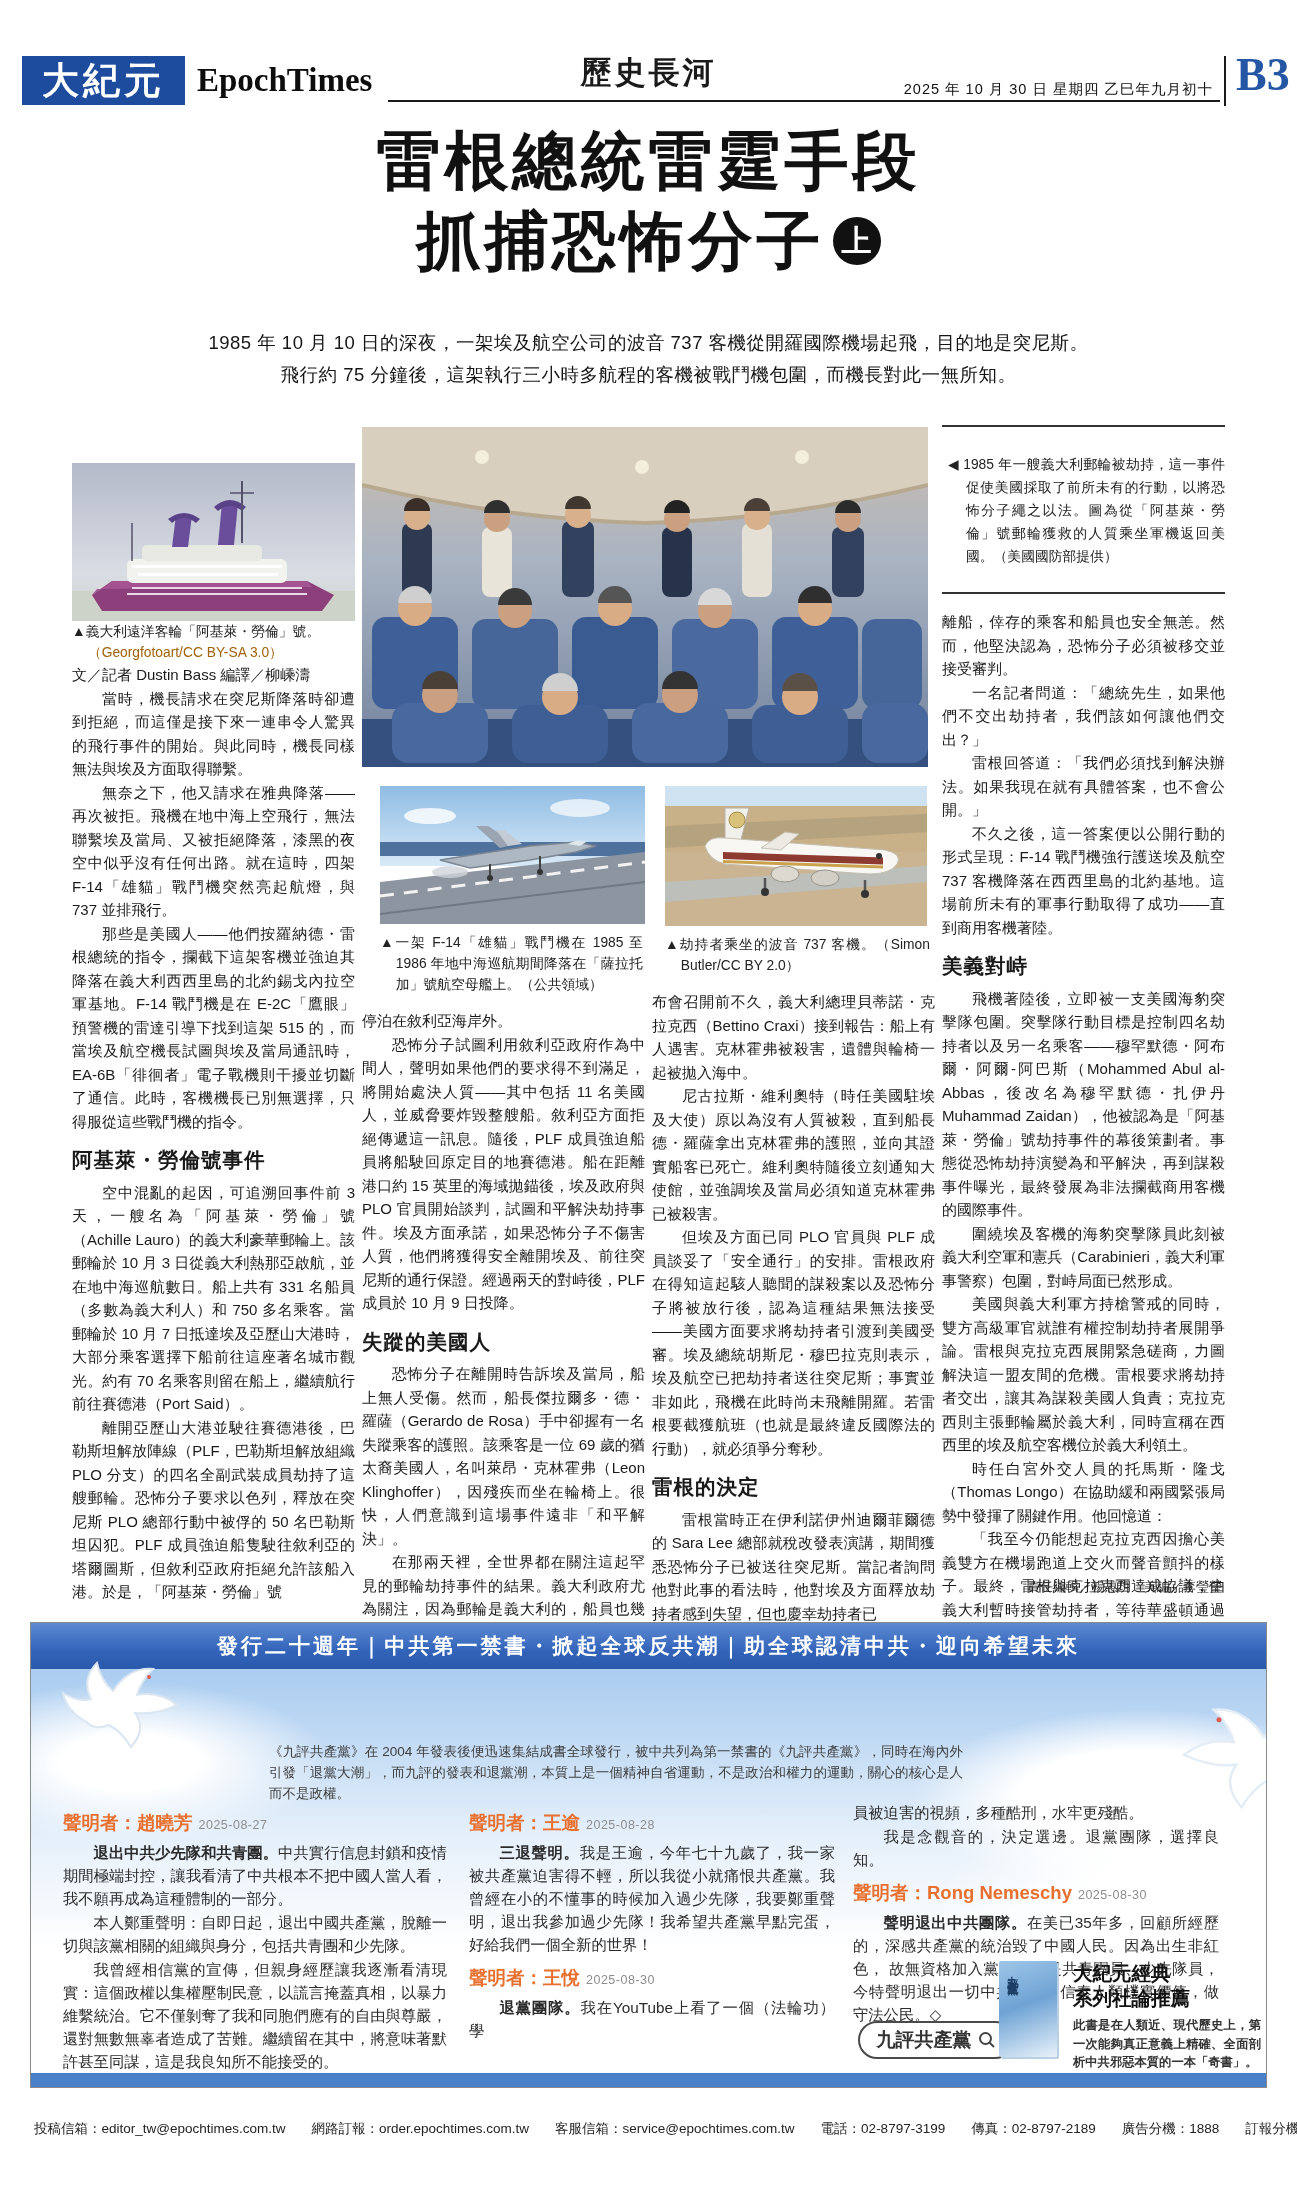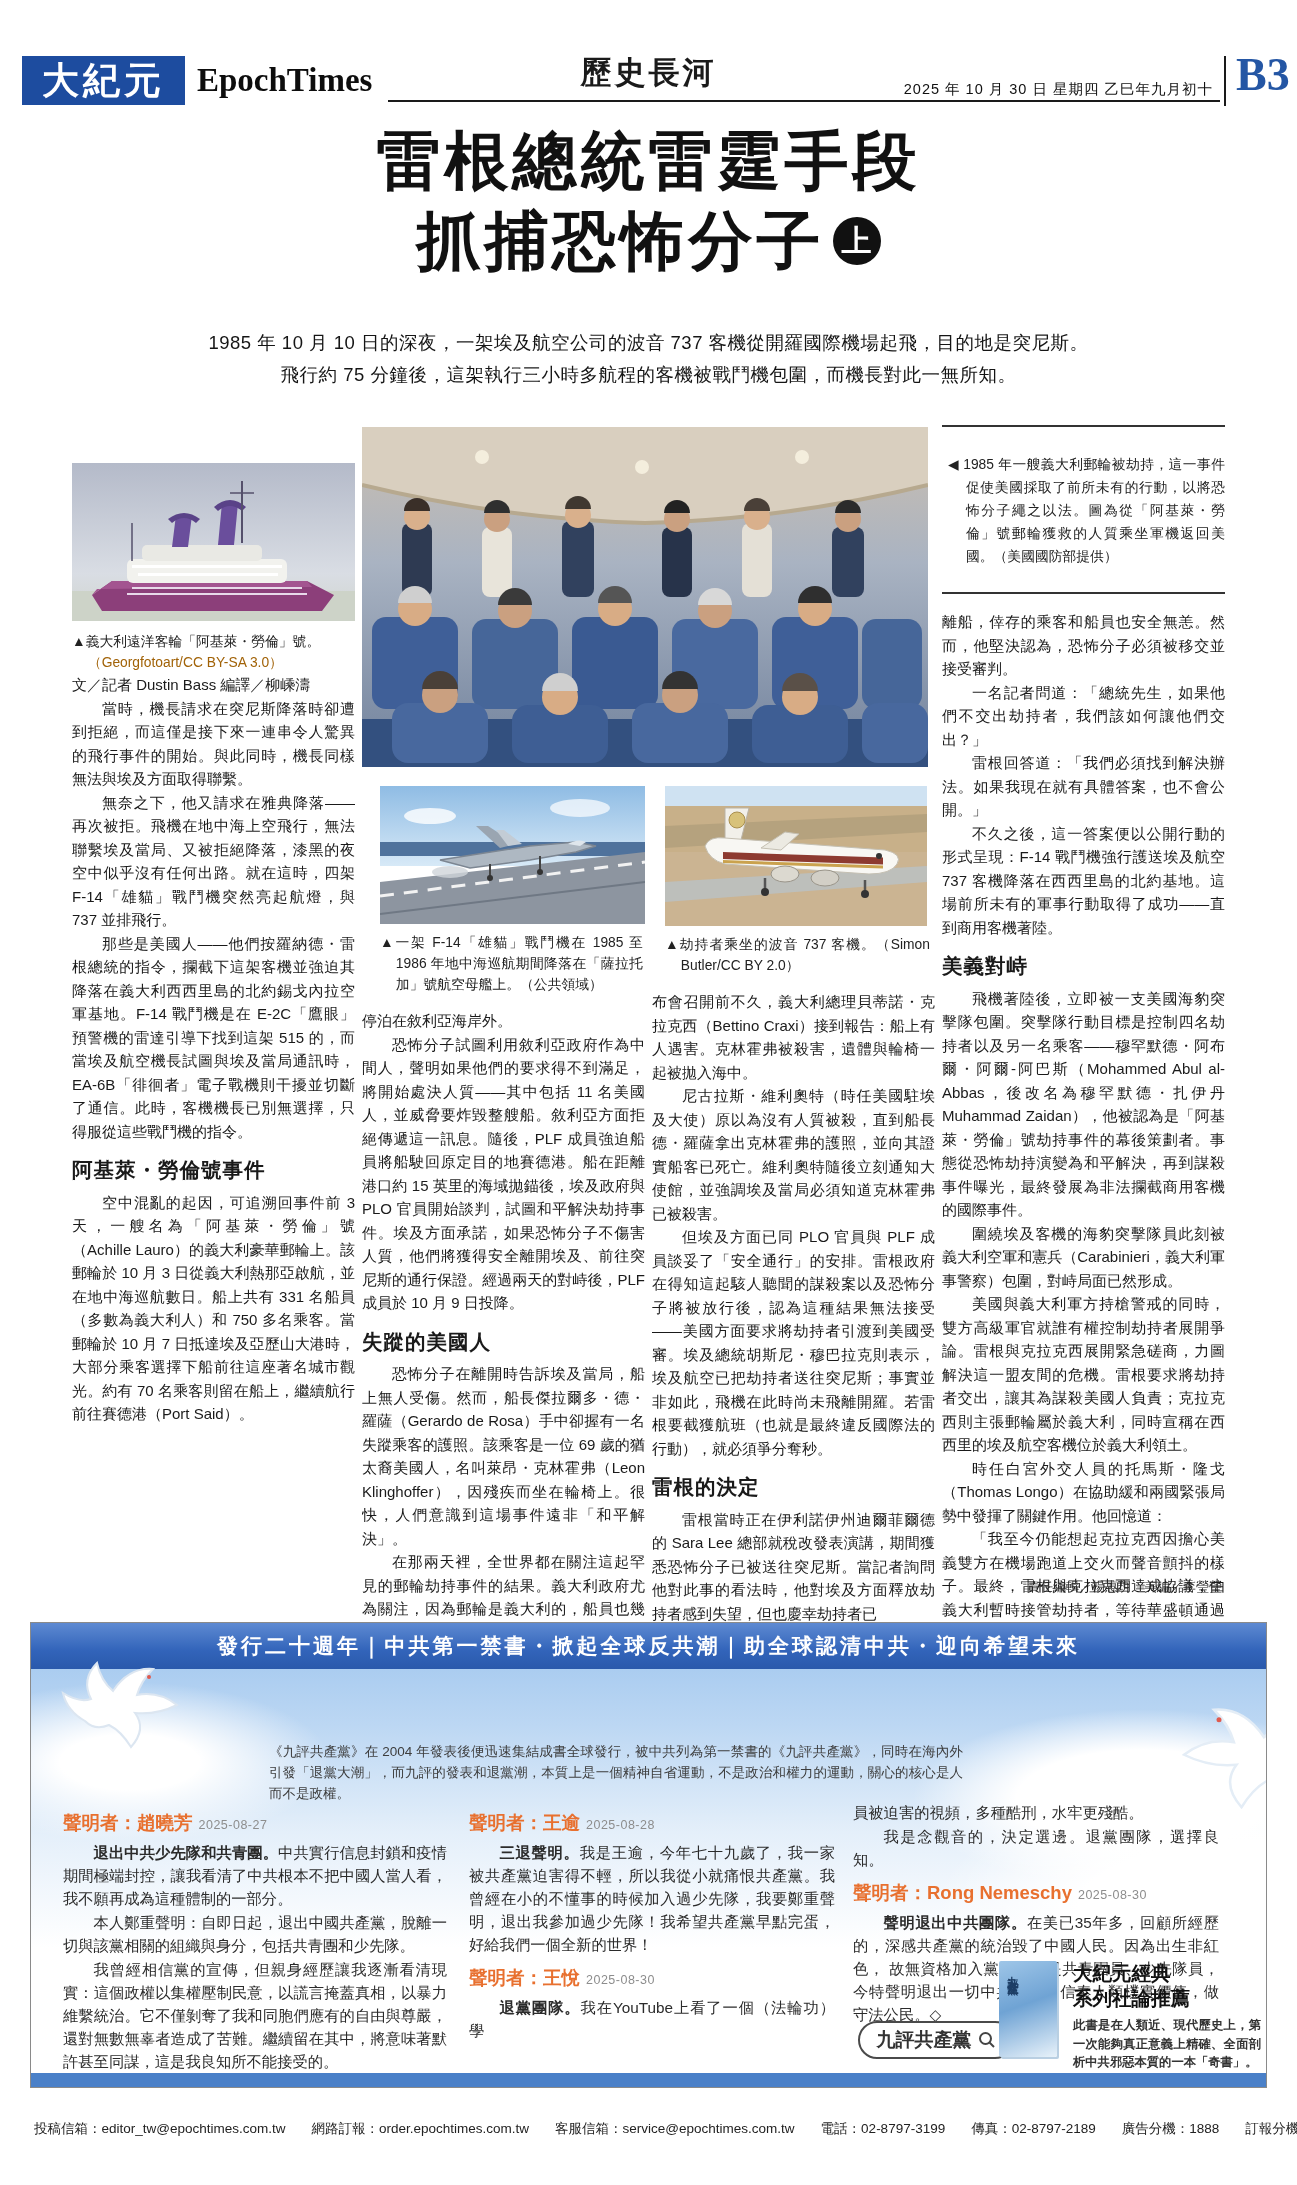--- a/index.html
+++ b/index.html
@@ -197,30 +197,31 @@
         <g fill="#ffffff">
             <rect x="60" y="102" width="150" height="3"></rect>
             <rect x="66" y="110" width="140" height="3"></rect>
           </g>
         <g fill="#e8d9ea">
             <rect x="60" y="124" width="170" height="2"></rect>
             <rect x="55" y="130" width="180" height="2"></rect>
           </g>
       </svg>
     </div>
-    <div style="margin-top:10px;">
+    <div style="margin-top:0;">
       <div class="cap">▲義大利遠洋客輪「阿基萊・勞倫」號。</div>
       <div class="cap-credit">（Georgfotoart/CC BY-SA 3.0）</div>
     </div>
     <p class="byline">文／記者 Dustin Bass 編譯／柳嵊濤</p>
     <p>當時，機長請求在突尼斯降落時卻遭到拒絕，而這僅是接下來一連串令人驚異的飛行事件的開始。與此同時，機長同樣無法與埃及方面取得聯繫。</p>
     <p>無奈之下，他又請求在雅典降落——再次被拒。飛機在地中海上空飛行，無法聯繫埃及當局、又被拒絕降落，漆黑的夜空中似乎沒有任何出路。就在這時，四架 F-14「雄貓」戰鬥機突然亮起航燈，與 737 並排飛行。</p>
     <p>那些是美國人——他們按羅納德・雷根總統的指令，攔截下這架客機並強迫其降落在義大利西西里島的北約錫戈內拉空軍基地。F-14 戰鬥機是在 E-2C「鷹眼」預警機的雷達引導下找到這架 515 的，而當埃及航空機長試圖與埃及當局通訊時，EA-6B「徘徊者」電子戰機則干擾並切斷了通信。此時，客機機長已別無選擇，只得服從這些戰鬥機的指令。</p>
     <h3>阿基萊・勞倫號事件</h3>
     <p>空中混亂的起因，可追溯回事件前 3 天，一艘名為「阿基萊・勞倫」號（Achille Lauro）的義大利豪華郵輪上。該郵輪於 10 月 3 日從義大利熱那亞啟航，並在地中海巡航數日。船上共有 331 名船員（多數為義大利人）和 750 多名乘客。當郵輪於 10 月 7 日抵達埃及亞歷山大港時，大部分乘客選擇下船前往這座著名城市觀光。約有 70 名乘客則留在船上，繼續航行前往賽德港（Port Said）。</p>
+    <p>離開亞歷山大港並駛往賽德港後，巴勒斯坦解放陣線（PLF，巴勒斯坦解放組織 PLO 分支）的四名全副武裝成員劫持了這艘郵輪。恐怖分子要求以色列，釋放在突尼斯 PLO 總部行動中被俘的 50 名巴勒斯坦囚犯。PLF 成員強迫船隻駛往敘利亞的塔爾圖斯，但敘利亞政府拒絕允許該船入港。於是，「阿基萊・勞倫」號</p>
   </div>
 
   <div class="col" style="left:362px;top:786px;height:840px;">
     <div style="margin-left:18px;">
       <svg class="photo" width="265" height="138" viewBox="0 0 265 138">
         <defs>
             <linearGradient id="sky2" x1="0" y1="0" x2="0" y2="1">
           <stop offset="0" stop-color="#8fbce4"></stop>
               <stop offset="1" stop-color="#d7e9f7"></stop>
             </linearGradient>

